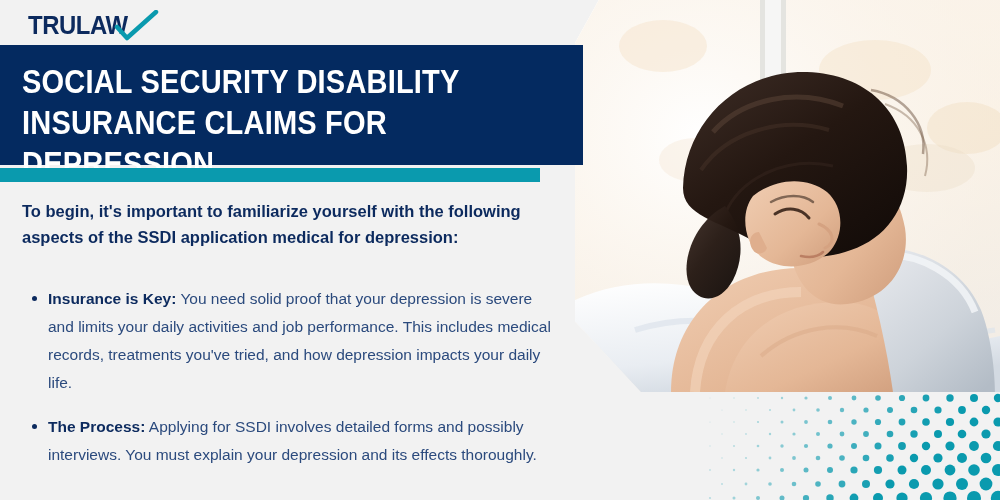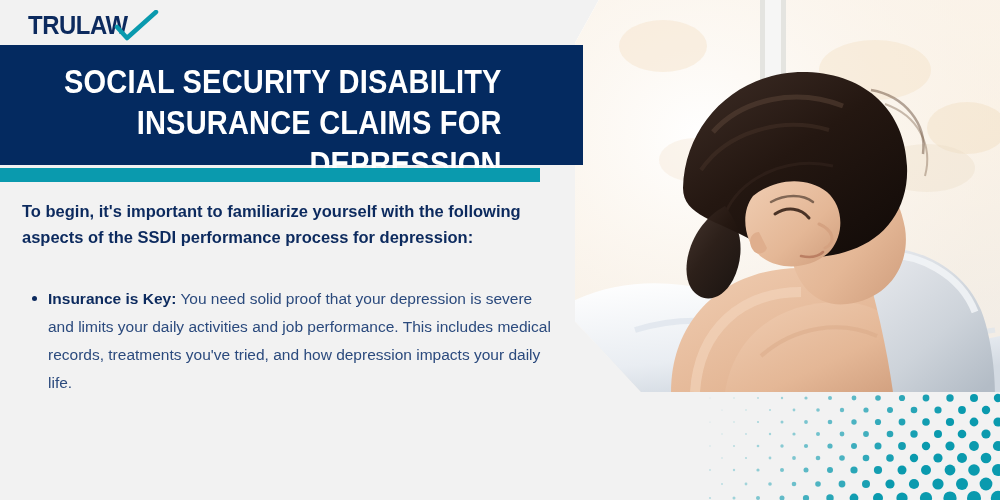--- a/index.html
+++ b/index.html
@@ -59,21 +59,20 @@
     left:86px; top:2px;
     width:46px; height:32px;
   }
 
   
   .banner {
     position:absolute;
     left:0; top:45px;
     width:583px; height:120px;
     background:#042a60;
-    text-align:right;
   }
   .banner-title {
     position:absolute;
     left:22px; top:16px;
     width:545px;
     color:#ffffff;
     font-family:"Liberation Sans Narrow","Liberation Sans", sans-serif;
     font-weight:bold;
     font-size:33px;
     line-height:41px;
@@ -361,22 +360,26 @@
     </svg>
   </div>
 
   <div class="banner">
     <div class="banner-title">Social Security Disability
 Insurance Claims For Depression</div>
   </div>
 
   <div class="teal-bar"></div>
 
-  <div class="intro">To begin, it's important to familiarize yourself with the following aspects of the SSDI performance process for depression:</div>
+  <div class="intro">To begin, it's important to familiarize yourself with the following aspects of the SSDI application medical for depression:</div>
 
   <div class="bullets">
     <div class="bullet-item">
       <span class="bullet-dot"></span>
       <span class="bullet-lead">Insurance is Key:</span><span> You need solid proof that your depression is severe and limits your daily activities and job performance. This includes medical records, treatments you've tried, and how depression impacts your daily life.</span>
     </div>
+    <div class="bullet-item">
+      <span class="bullet-dot"></span>
+      <span class="bullet-lead">The Process:</span><span> Applying for SSDI involves detailed forms and possibly interviews. You must explain your depression and its effects thoroughly.</span>
+    </div>
   </div>
 
 </div>
 
 </body></html>

